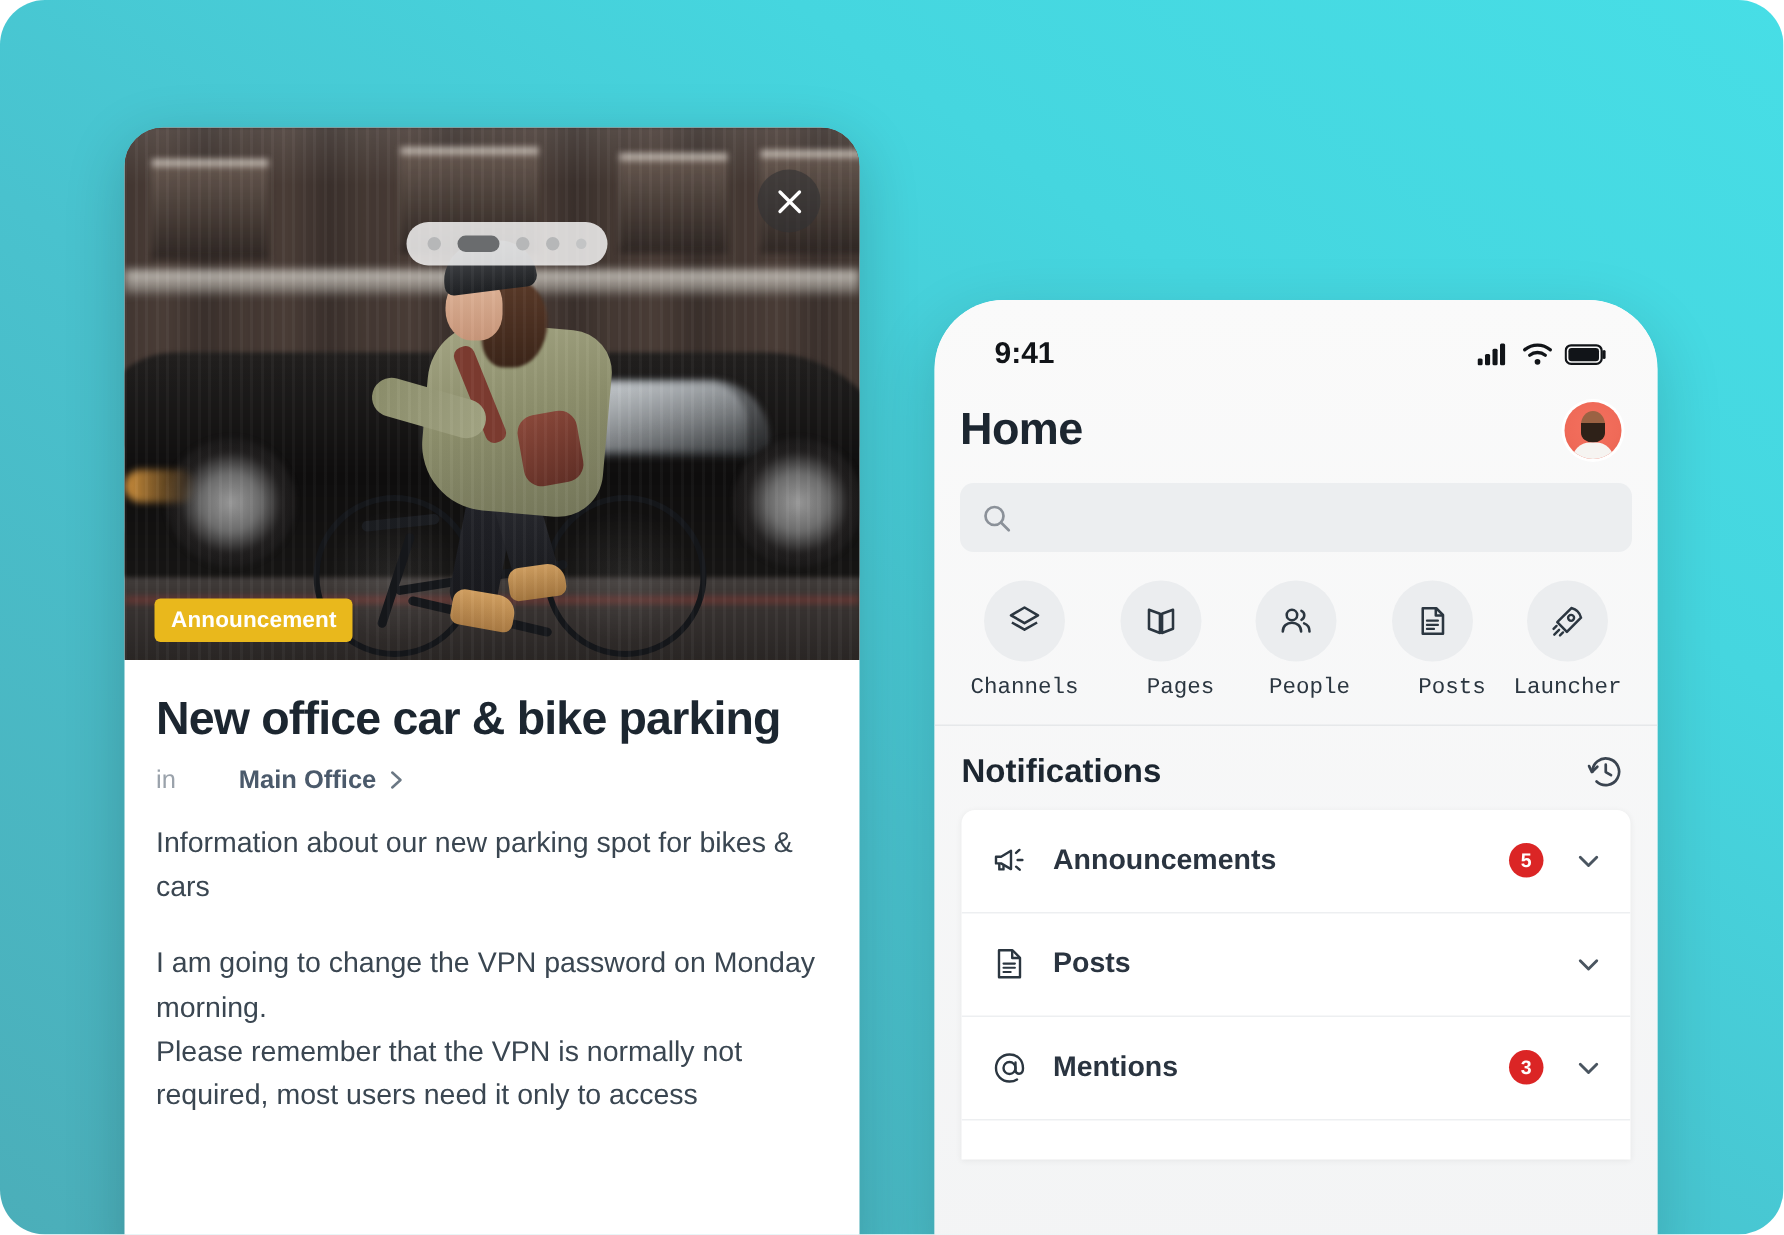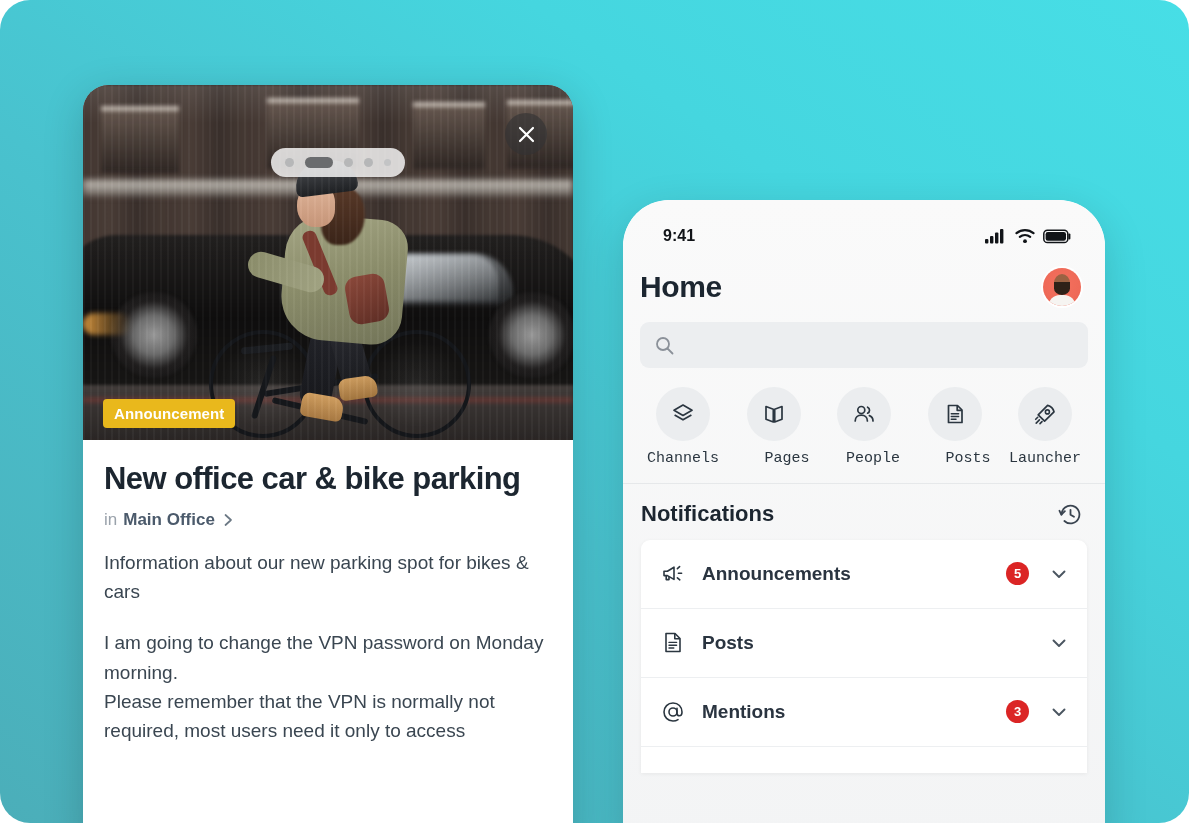--- a/index.html
+++ b/index.html
@@ -270,21 +270,21 @@
   .bookmark-btn { flex: 0 0 auto; cursor: pointer; margin-right: 4px; }
 
   .post-title {
     font-size: 31px; font-weight: 700; color: #1c2630;
     letter-spacing: -0.55px; margin-top: 22px; line-height: 1.12;
   }
   .post-space {
     margin-top: 13px; font-size: 17px; display: flex; align-items: center;
   }
   .post-space .lbl-in { color: #9aa2ab; margin-right: 6px; }
-  .post-space .lbl-space { color: #4b5a6b; font-weight: 600; }
+  .post-space .lbl-space { color: #4b5a6b; font-weight: 600; margin-left: 36px; }
   .post-space .chev { margin-left: 8px; display: flex; }
 
   .post-lead {
     margin-top: 19px; font-size: 19px; line-height: 1.52;
     color: #3a4651; font-weight: 500;
   }
   .post-para {
     margin-top: 22px; font-size: 19px; line-height: 1.53; color: #3a4651;
   }
 
@@ -301,21 +301,21 @@
   .phone-screen {
     position: absolute; inset: 0;
     background: linear-gradient(180deg, #fafafa 0%, #f3f4f5 100%);
     border-radius: 46px 46px 0 0;
     overflow: hidden;
   }
   .status-bar {
     height: 58px; display: flex; align-items: center;
     justify-content: space-between; padding: 14px 34px 0 40px;
   }
-  .status-time { font-size: 16px; font-weight: 700; color: #111418; }
+  .status-time { font-size: 20px; font-weight: 700; color: #111418; }
   .status-icons { display: flex; align-items: center; gap: 8px; }
 
   .phone-header {
     display: flex; align-items: center; justify-content: space-between;
     padding: 8px 22px 0 17px;
   }
   .phone-title {
     font-size: 30px; font-weight: 700; color: #1c2630; letter-spacing: -0.4px;
   }
   .user-avatar {

